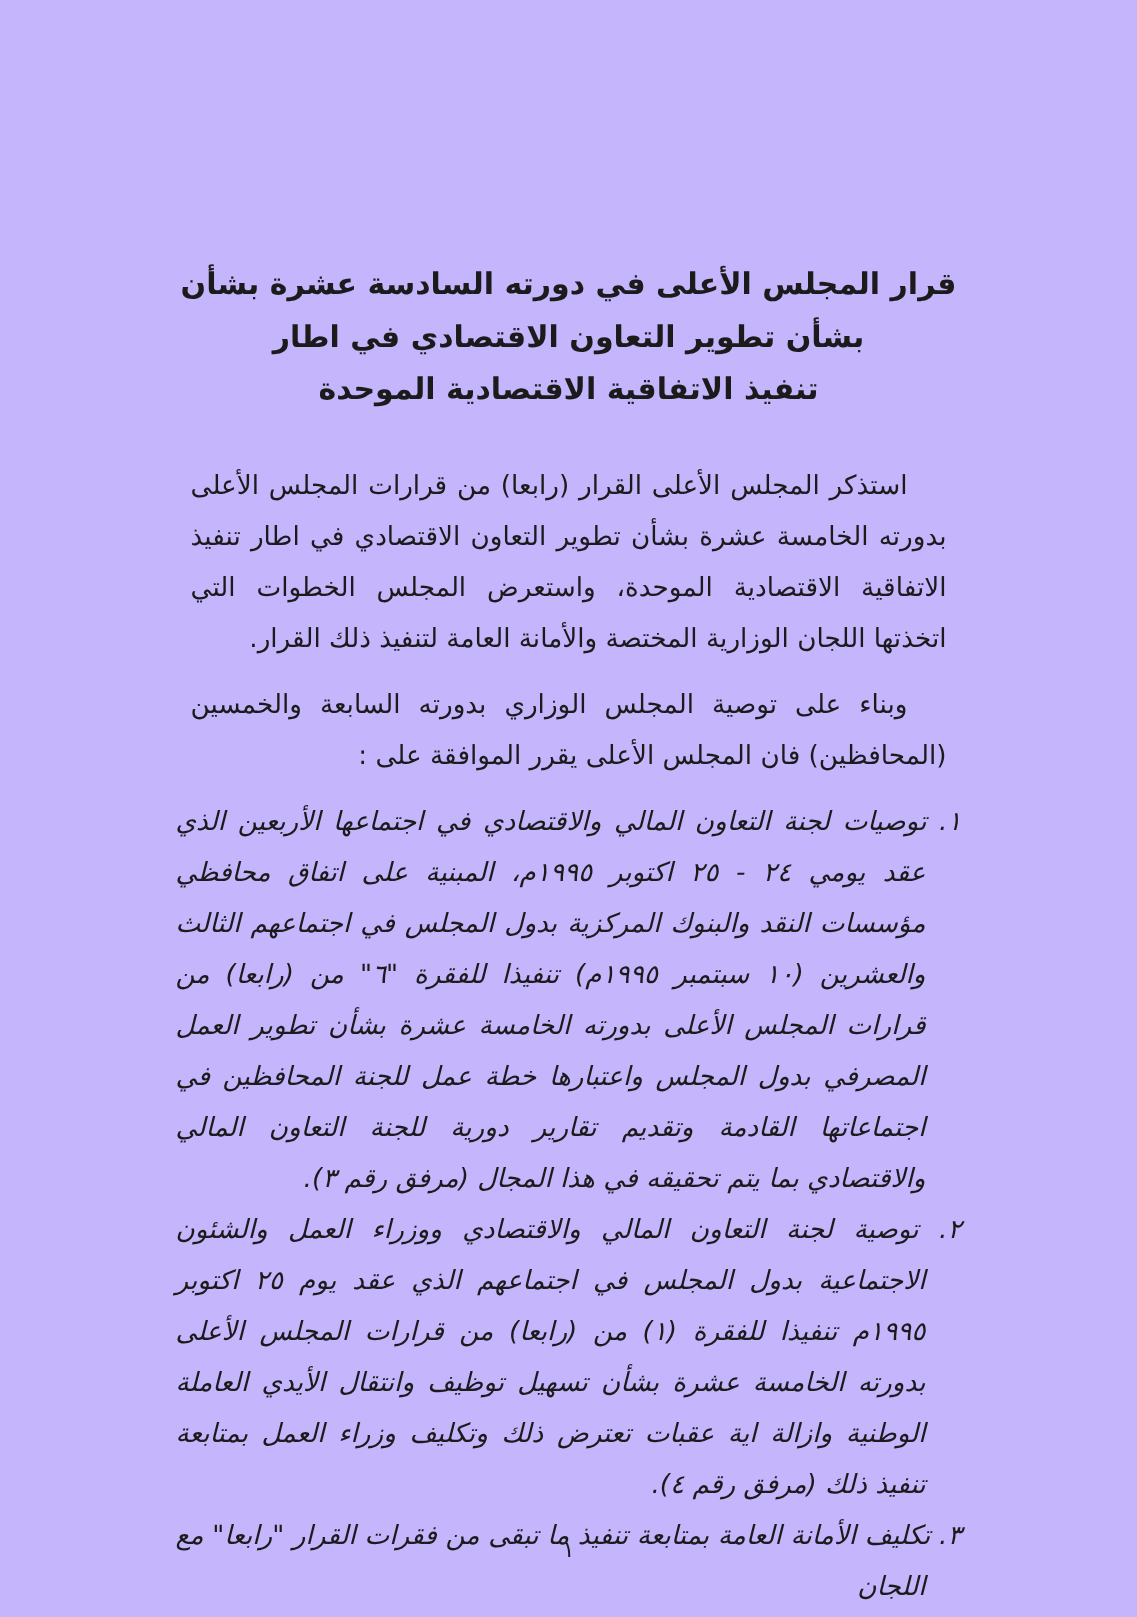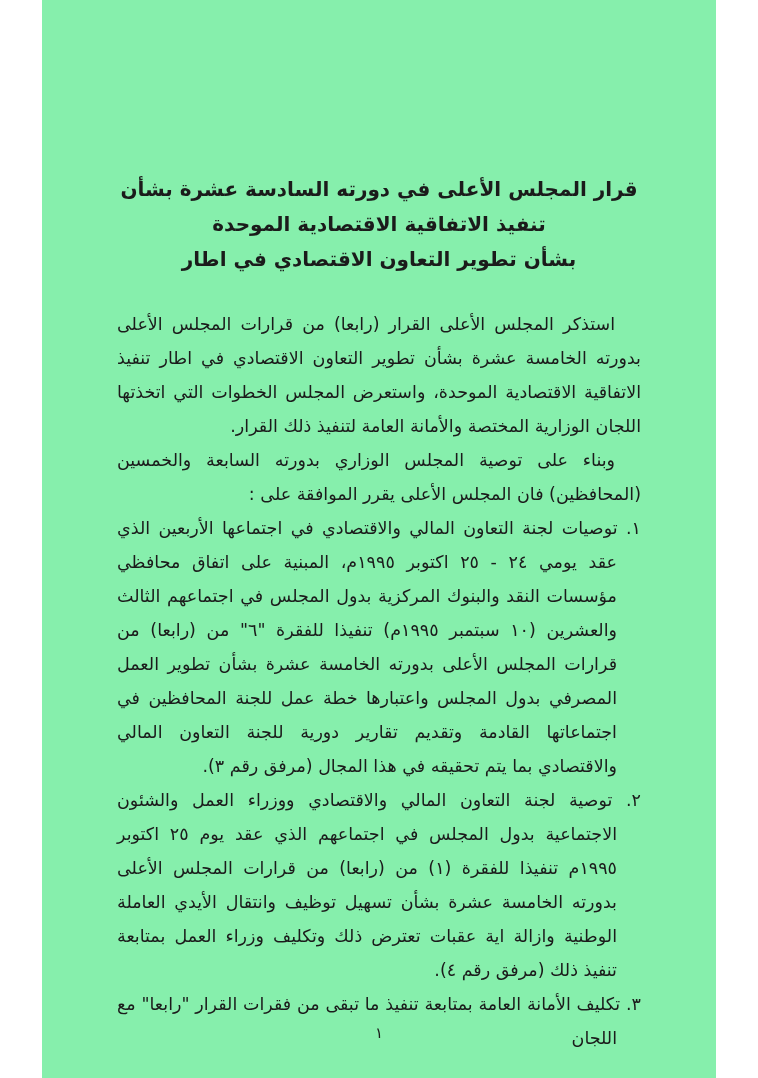--- a/index.html
+++ b/index.html
@@ -2,23 +2,23 @@
 <html dir="rtl" lang="ar"><head>
 <meta charset="utf-8">
 <style>
   html, body {
     margin: 0;
     padding: 0;
     background: #ffffff;
   }
   .page {
     position: relative;
-    width: 674px;
+    width: 758px;
     height: 1078px;
-    background: #86efac;
+    background: #c4b5fd;
     direction: rtl;
     font-family: "DejaVu Sans", sans-serif;
     color: #1b1b1b;
     overflow: hidden;
     margin: 0 auto;
   }
   .title-block {
     padding-top: 172px;
     text-align: center;
     font-weight: bold;
@@ -29,29 +29,30 @@
     white-space: nowrap;
   }
   .body-block {
     width: 524px;
     margin: 30px auto 0 auto;
     text-align: justify;
     font-size: 17.5px;
     line-height: 34px;
   }
   .para {
-    margin: 0;
+    margin: 10px;
     text-indent: 26px;
   }
   .list {
     margin: 0;
   }
   .list-item {
     padding-right: 24px;
     text-indent: -24px;
+    font-style: italic;
   }
   .item-number {
     display: inline;
   }
   .item-text {
     display: inline;
   }
   .page-number {
     position: absolute;
     bottom: 36px;
@@ -62,22 +63,22 @@
     color: #1b1b1b;
   }
 </style>
 </head>
 <body>
 
 <div class="page">
 
   <div class="title-block">
     <div class="title-line">قرار المجلس الأعلى في دورته السادسة عشرة بشأن</div>
+    <div class="title-line">بشأن تطوير التعاون الاقتصادي في اطار</div>
     <div class="title-line">تنفيذ الاتفاقية الاقتصادية الموحدة</div>
-    <div class="title-line">بشأن تطوير التعاون الاقتصادي في اطار</div>
   </div>
 
   <div class="body-block">
     <p class="para">استذكر المجلس الأعلى القرار (رابعا) من قرارات المجلس الأعلى بدورته الخامسة عشرة بشأن تطوير التعاون الاقتصادي في اطار تنفيذ الاتفاقية الاقتصادية الموحدة، واستعرض المجلس الخطوات التي اتخذتها اللجان الوزارية المختصة والأمانة العامة لتنفيذ ذلك القرار.</p>
     <p class="para">وبناء على توصية المجلس الوزاري بدورته السابعة والخمسين (المحافظين) فان المجلس الأعلى يقرر الموافقة على :</p>
 
     <div class="list">
       <div class="list-item">
         <span class="item-number">١.</span>
         <span class="item-text">توصيات لجنة التعاون المالي والاقتصادي في اجتماعها الأربعين الذي عقد يومي ٢٤ - ٢٥ اكتوبر ١٩٩٥م، المبنية على اتفاق محافظي مؤسسات النقد والبنوك المركزية بدول المجلس في اجتماعهم الثالث والعشرين (١٠ سبتمبر ١٩٩٥م) تنفيذا للفقرة "٦" من (رابعا) من قرارات المجلس الأعلى بدورته الخامسة عشرة بشأن تطوير العمل المصرفي بدول المجلس واعتبارها خطة عمل للجنة المحافظين في اجتماعاتها القادمة وتقديم تقارير دورية للجنة التعاون المالي والاقتصادي بما يتم تحقيقه في هذا المجال (مرفق رقم ٣).</span>

